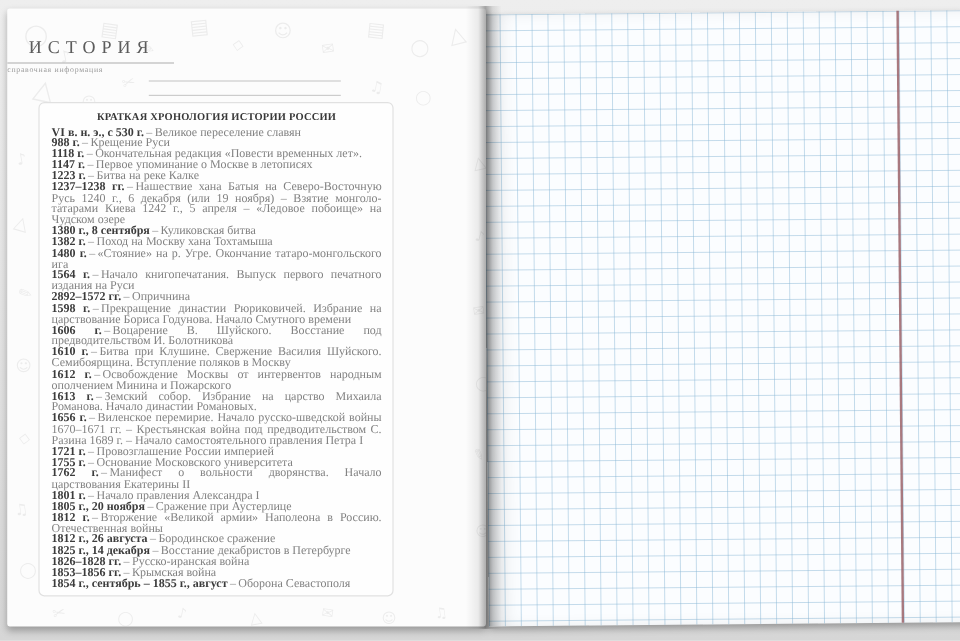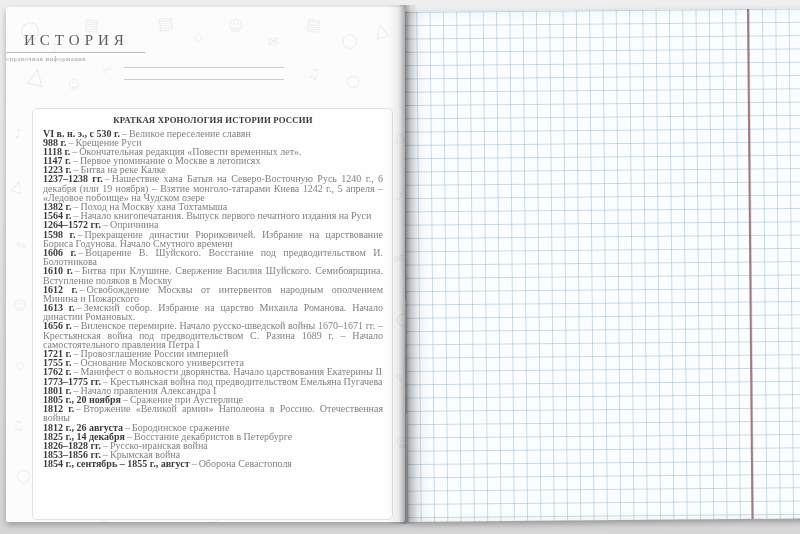--- a/index.html
+++ b/index.html
@@ -20,21 +20,21 @@
   .page-header{position:absolute;top:24px;left:0;right:0;text-align:left;z-index:2;}
   .page-header .title{
     display:inline-block;font-size:15px;letter-spacing:5px;color:#5c5c5c;
     border-bottom:1px solid #b9b9b9;padding:0 16px 3px 18px;
   }
   .page-header .subtitle{font-size:6.5px;color:#9b9b9b;margin-top:2px;letter-spacing:0.6px;}
   .ruled-line{position:absolute;left:118px;width:160px;height:1px;background:#cccccc;}
   .ruled-line.l1{top:60px;}
   .ruled-line.l2{top:72px;}
   .content-box{
-    position:absolute;left:26px;top:101px;width:361px;height:412px;box-sizing:border-box;
+    position:absolute;left:26px;top:78px;width:296px;height:412px;box-sizing:border-box;
     background:#fefefe;border:1px solid #e1e1e1;border-radius:5px;
     padding:6px 9px 0 10px;z-index:3;
   }
   .chron-title{
     text-align:center;font-weight:bold;font-size:8.7px;color:#383838;
     letter-spacing:0.2px;margin:0 0 3.5px 0;
   }
   .entries{font-size:10px;line-height:9.18px;}
   .entry{margin:0;text-align:justify;color:#828282;}
   .entry .date{font-weight:bold;color:#3c3c3c;}
@@ -122,33 +122,34 @@
     <div class="content-box">
       <p class="chron-title">КРАТКАЯ ХРОНОЛОГИЯ ИСТОРИИ РОССИИ</p>
       <div class="entries">
 
       <p class="entry"><span class="date">VI в. н. э., с 530 г.</span><span class="sep">–</span><span class="desc">Великое переселение славян</span></p>
           <p class="entry"><span class="date">988 г.</span><span class="sep">–</span><span class="desc">Крещение Руси</span></p>
           <p class="entry"><span class="date">1118 г.</span><span class="sep">–</span><span class="desc">Окончательная редакция «Повести временных лет».</span></p>
           <p class="entry"><span class="date">1147 г.</span><span class="sep">–</span><span class="desc">Первое упоминание о Москве в летописях</span></p>
           <p class="entry"><span class="date">1223 г.</span><span class="sep">–</span><span class="desc">Битва на реке Калке</span></p>
           <p class="entry"><span class="date">1237–1238 гг.</span><span class="sep">–</span><span class="desc">Нашествие хана Батыя на Северо-Восточную Русь 1240 г., 6 декабря (или 19 ноября) – Взятие монголо-татарами Киева 1242 г., 5 апреля – «Ледовое побоище» на Чудском озере</span></p>
+          <p class="entry"><span class="date">1380 г., 8 сентября</span><span class="sep">–</span><span class="desc">Куликовская битва</span></p>
           <p class="entry"><span class="date">1382 г.</span><span class="sep">–</span><span class="desc">Поход на Москву хана Тохтамыша</span></p>
+          <p class="entry"><span class="date">1480 г.</span><span class="sep">–</span><span class="desc">«Стояние» на р. Угре. Окончание татаро-монгольского ига</span></p>
           <p class="entry"><span class="date">1564 г.</span><span class="sep">–</span><span class="desc">Начало книгопечатания. Выпуск первого печатного издания на Руси</span></p>
-          <p class="entry"><span class="date">1264–1572 гг.</span><span class="sep">–</span><span class="desc">Опричнина</span></p>
+          <p class="entry"><span class="date">2892–1572 гг.</span><span class="sep">–</span><span class="desc">Опричнина</span></p>
           <p class="entry"><span class="date">1598 г.</span><span class="sep">–</span><span class="desc">Прекращение династии Рюриковичей. Избрание на царствование Бориса Годунова. Начало Смутного времени</span></p>
           <p class="entry"><span class="date">1606 г.</span><span class="sep">–</span><span class="desc">Воцарение В. Шуйского. Восстание под предводительством И. Болотникова</span></p>
           <p class="entry"><span class="date">1610 г.</span><span class="sep">–</span><span class="desc">Битва при Клушине. Свержение Василия Шуйского. Семибоярщина. Вступление поляков в Москву</span></p>
           <p class="entry"><span class="date">1612 г.</span><span class="sep">–</span><span class="desc">Освобождение Москвы от интервентов народным ополчением Минина и Пожарского</span></p>
           <p class="entry"><span class="date">1613 г.</span><span class="sep">–</span><span class="desc">Земский собор. Избрание на царство Михаила Романова. Начало династии Романовых.</span></p>
           <p class="entry"><span class="date">1656 г.</span><span class="sep">–</span><span class="desc">Виленское перемирие. Начало русско-шведской войны 1670–1671 гг. – Крестьянская война под предводительством С. Разина 1689 г. – Начало самостоятельного правления Петра I</span></p>
           <p class="entry"><span class="date">1721 г.</span><span class="sep">–</span><span class="desc">Провозглашение России империей</span></p>
           <p class="entry"><span class="date">1755 г.</span><span class="sep">–</span><span class="desc">Основание Московского университета</span></p>
           <p class="entry"><span class="date">1762 г.</span><span class="sep">–</span><span class="desc">Манифест о вольности дворянства. Начало царствования Екатерины II</span></p>
-          <p class="entry"><span class="date">1773–1775 гг.</span><span class="sep">–</span><span class="desc">Крестьянская война под предводительством Емельяна Пугачева</span></p>
           <p class="entry"><span class="date">1801 г.</span><span class="sep">–</span><span class="desc">Начало правления Александра I</span></p>
           <p class="entry"><span class="date">1805 г., 20 ноября</span><span class="sep">–</span><span class="desc">Сражение при Аустерлице</span></p>
           <p class="entry"><span class="date">1812 г.</span><span class="sep">–</span><span class="desc">Вторжение «Великой армии» Наполеона в Россию. Отечественная войны</span></p>
           <p class="entry"><span class="date">1812 г., 26 августа</span><span class="sep">–</span><span class="desc">Бородинское сражение</span></p>
           <p class="entry"><span class="date">1825 г., 14 декабря</span><span class="sep">–</span><span class="desc">Восстание декабристов в Петербурге</span></p>
           <p class="entry"><span class="date">1826–1828 гг.</span><span class="sep">–</span><span class="desc">Русско-иранская война</span></p>
           <p class="entry"><span class="date">1853–1856 гг.</span><span class="sep">–</span><span class="desc">Крымская война</span></p>
           <p class="entry"><span class="date">1854 г., сентябрь – 1855 г., август</span><span class="sep">–</span><span class="desc">Оборона Севастополя</span></p>
         </div>
     </div>

